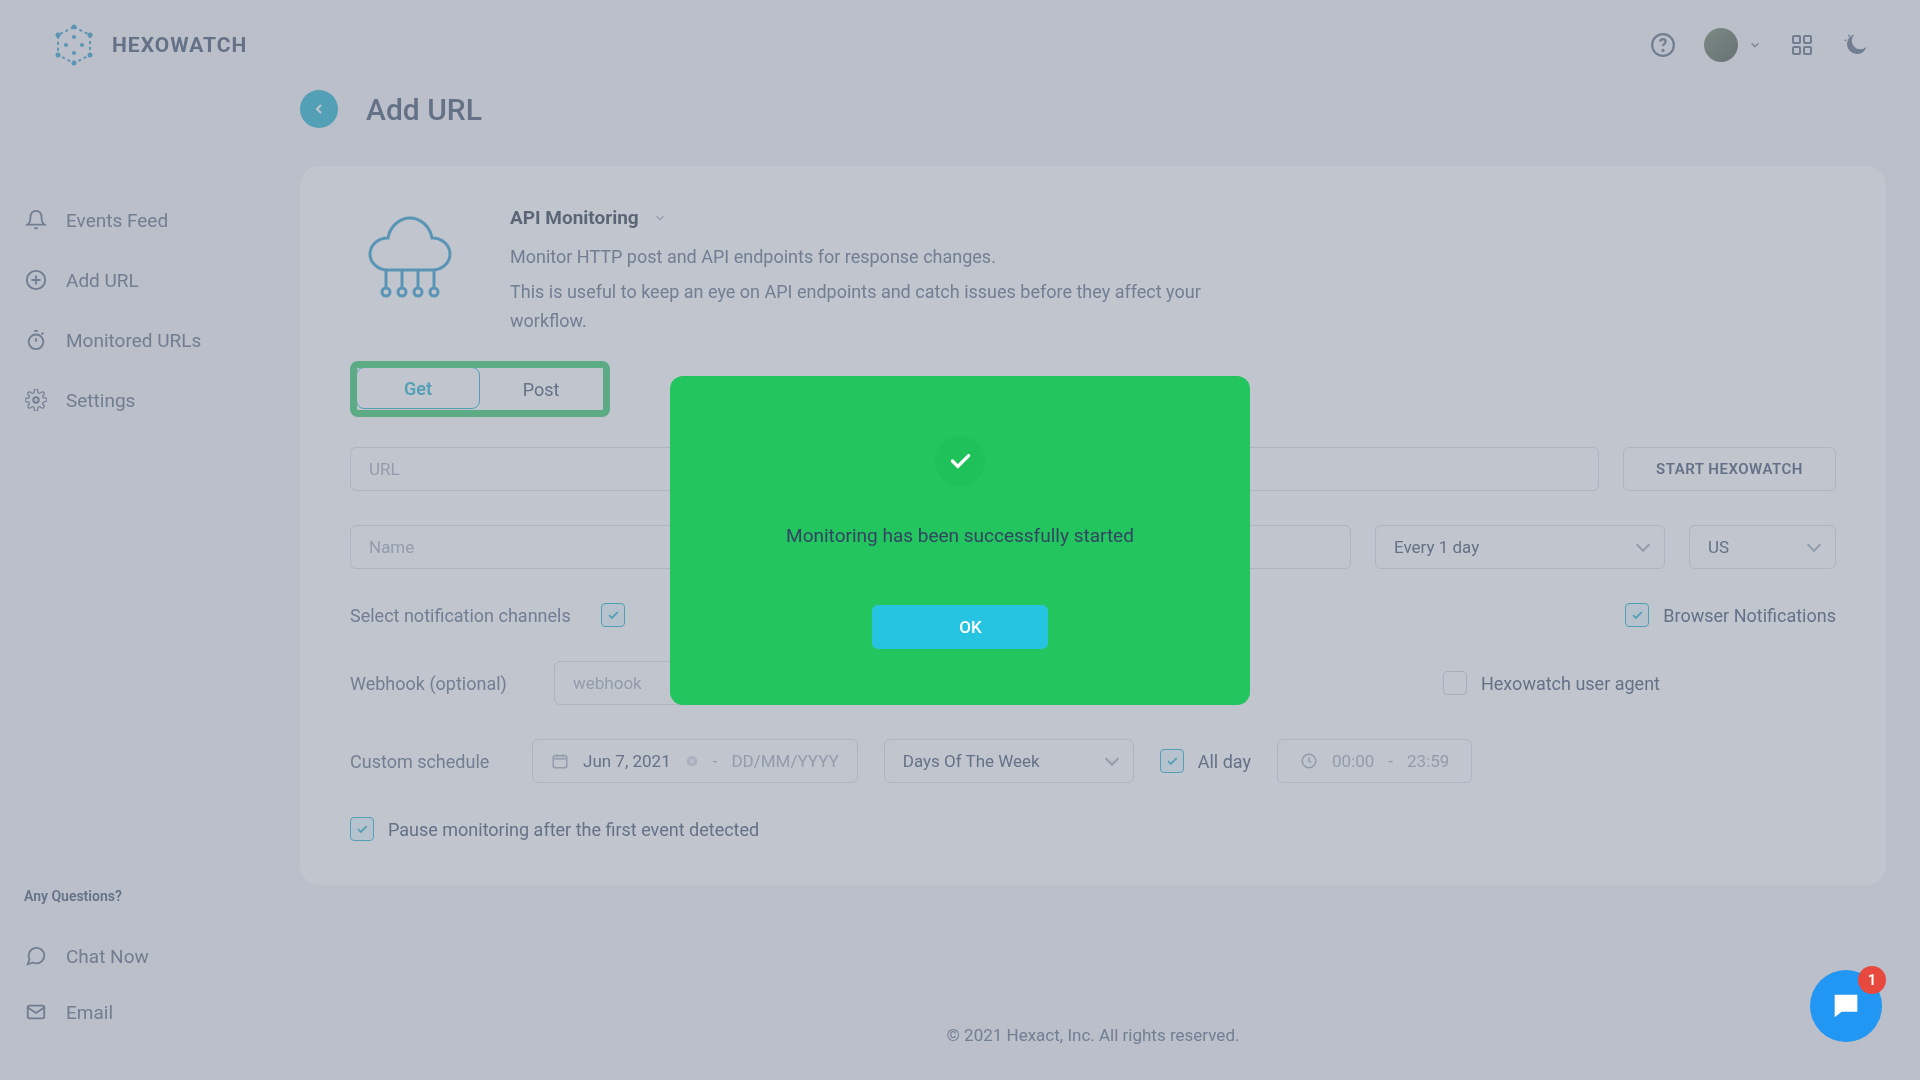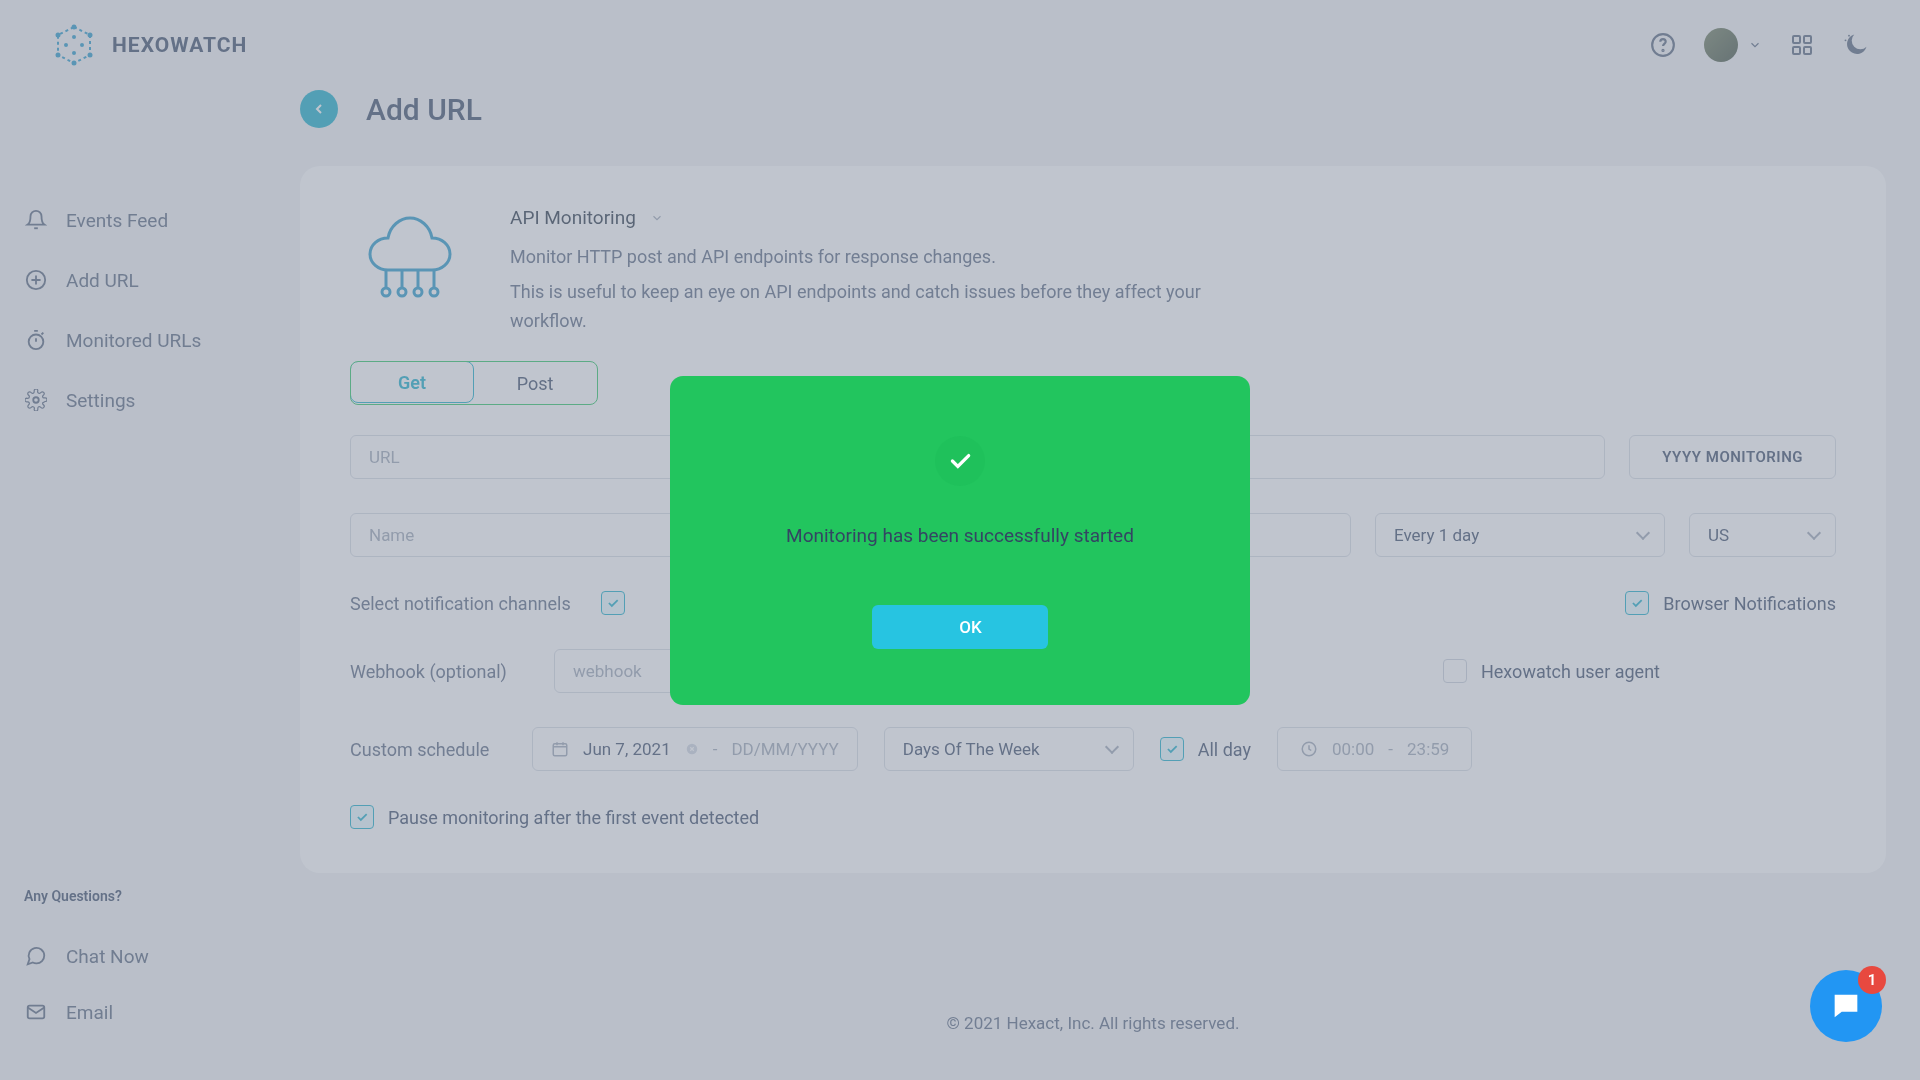--- a/index.html
+++ b/index.html
@@ -21,24 +21,24 @@
   
   .main { position: absolute; left: 300px; top: 90px; right: 0; bottom: 0; padding: 0 34px 0 0; }
   .page-header { display: flex; align-items: center; gap: 28px; margin-bottom: 38px; }
   .back-btn { width: 38px; height: 38px; border-radius: 50%; background: #0fabc8; display: flex; align-items: center; justify-content: center; cursor: pointer; }
   .page-title { font-size: 30px; font-weight: 500; color: #344563; }
   
   .card { background: #fff; border-radius: 20px; padding: 40px 50px 44px 50px; }
   .card-top { display: flex; gap: 40px; margin-bottom: 26px; }
   .mon-icon { width: 120px; height: 96px; flex-shrink: 0; display: flex; align-items: center; justify-content: center; }
   .mon-head { display: flex; align-items: center; gap: 14px; margin-bottom: 14px; }
-  .mon-title { font-size: 19px; font-weight: 400; color: #1d2c3d; }
+  .mon-title { font-size: 19px; font-weight: 700; color: #1d2c3d; }
   .mon-desc { font-size: 18px; color: #53627c; line-height: 1.6; max-width: 720px; }
   
-  .method-tabs { display: inline-flex; border: 1px solid #22c55e; border-radius: 8px; overflow: hidden; margin-bottom: 30px; }
+  .method-tabs { display: inline-flex; border: 7px solid #22c55e; border-radius: 8px; overflow: hidden; margin-bottom: 30px; }
   .method-tabs div { width: 124px; height: 42px; display: flex; align-items: center; justify-content: center; font-size: 18px; cursor: pointer; color: #344563; }
   .method-tabs .active { color: #0fabc8; border: 1px solid #0fabc8; border-radius: 8px; margin: -1px; font-weight: 600; }
   
   .row { display: flex; gap: 24px; align-items: center; margin-bottom: 34px; }
   .input { height: 44px; border: 1px solid #d6dbe3; border-radius: 6px; padding: 0 18px; font-size: 17px; color: #344563; background: #fff; }
   .input::placeholder { color: #9aa4b3; }
   .select { height: 44px; border: 1px solid #d6dbe3; border-radius: 6px; padding: 0 42px 0 18px; font-size: 17px; color: #344563; background: #fff; display: flex; align-items: center; position: relative; cursor: pointer; }
   .select::after { content:''; position:absolute; right:16px; top:50%; width:8px; height:8px; border-right:2px solid #9aa4b3; border-bottom:2px solid #9aa4b3; transform: translateY(-70%) rotate(45deg); }
   
   .start-btn { height: 44px; padding: 0 32px; background: #fff; border: 1px solid #d6dbe3; border-radius: 6px; font-size: 15px; font-weight: 600; letter-spacing: 0.5px; color: #344563; cursor: pointer; }
@@ -220,21 +220,21 @@
       </div>
     </div>
 
     <div class="method-tabs">
       <div class="active">Get</div>
       <div>Post</div>
     </div>
 
     <div class="row">
       <input class="input" style="flex: 1 1 0%;" placeholder="URL">
-      <button class="start-btn">YYYY MONITORING</button>
+      <button class="start-btn">START HEXOWATCH</button>
     </div>
 
     <div class="row">
       <input class="input" style="flex: 1 1 0%;" placeholder="Name">
       <div class="select" style="width:290px;">
           <span>Every 1 day</span>
         </div>
       <div class="select" style="width:147px;">
           <span>US</span>
         </div>

